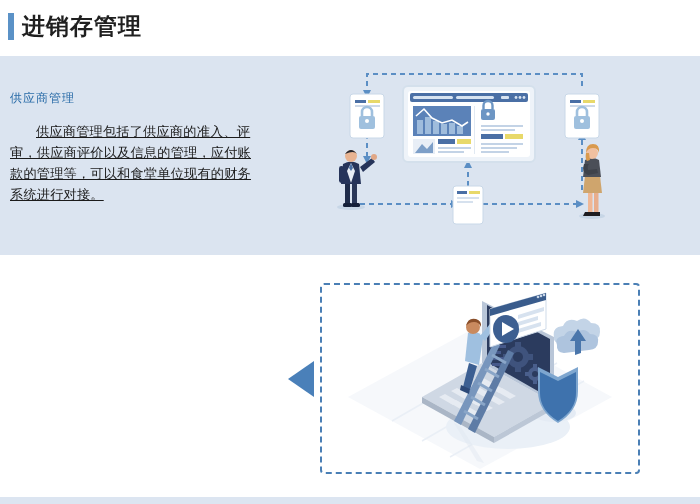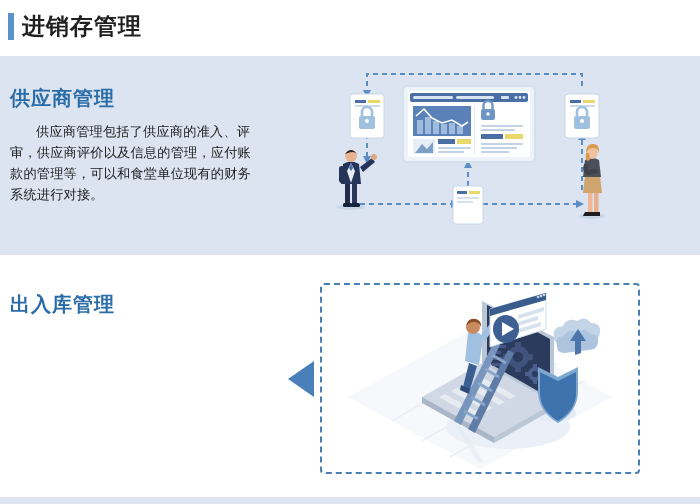--- a/index.html
+++ b/index.html
@@ -58,34 +58,35 @@
     width: 700px; height: 7px;
     background: #dce5f1;
   }
 
   
   .text-col {
     position: absolute;
     width: 246px;
   }
   .sec-heading {
-    font-size: 20px;
-    font-weight: bold;
+    font-size: 12px;
+    font-weight: normal;
     color: #2a6ca8;
     letter-spacing: 1px;
     margin: 0 0 13px 0;
     line-height: 20px;
   }
   .sec-body {
     font-size: 13.2px;
     color: #1b1b1b;
     line-height: 21px;
     text-indent: 26px;
     margin: 0;
     letter-spacing: 0.2px;
+    text-decoration: underline;
   }
 
   #block-supplier { left: 10px; top: 88px; }
   #block-inout    { left: 10px; top: 294px; }
 
   
   .illus1 {
     position: absolute;
     left: 320px; top: 64px;
     width: 310px; height: 180px;
@@ -130,21 +131,20 @@
 <div class="band-white"></div>
 
 <div class="band-footer"></div>
 
 <div class="text-col" id="block-supplier">
   <h2 class="sec-heading">供应商管理</h2>
   <p class="sec-body">供应商管理包括了供应商的准入、评审，供应商评价以及信息的管理，应付账款的管理等，可以和食堂单位现有的财务系统进行对接。</p>
 </div>
 
 <div class="text-col" id="block-inout">
-  <h2 class="sec-heading">出入库管理</h2>
 </div>
 
 <div class="illus1">
 <svg width="310" height="180" viewBox="0 0 310 180" xmlns="http://www.w3.org/2000/svg">
 
   <g stroke="#5b8ec4" stroke-width="2" fill="none" stroke-dasharray="5,4">
 
     <path d="M47,22 L47,10 L262,10 L262,22"></path>
 
     <path d="M47,70 L47,96"></path>

